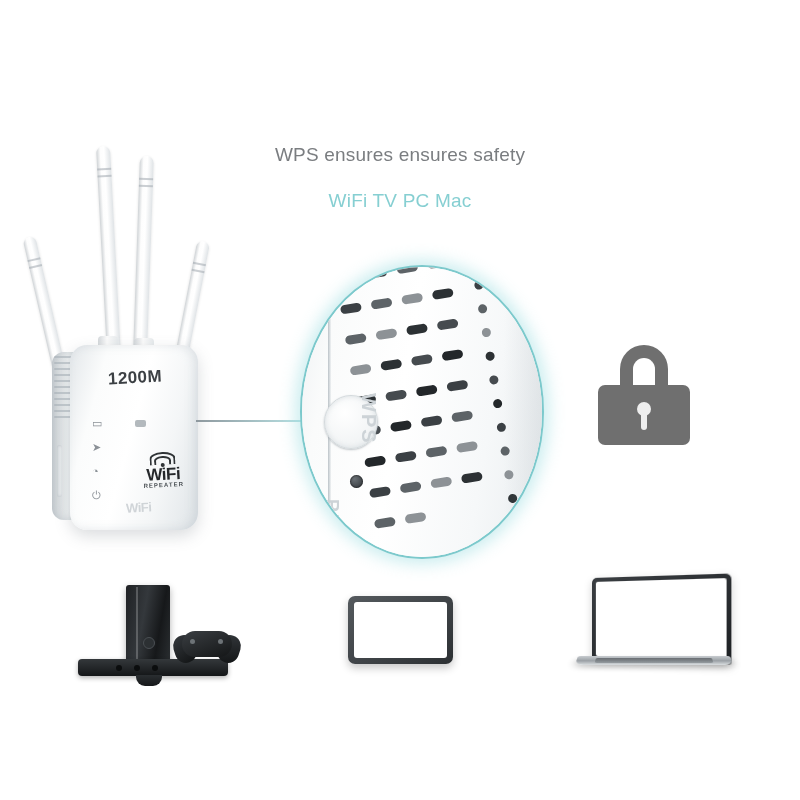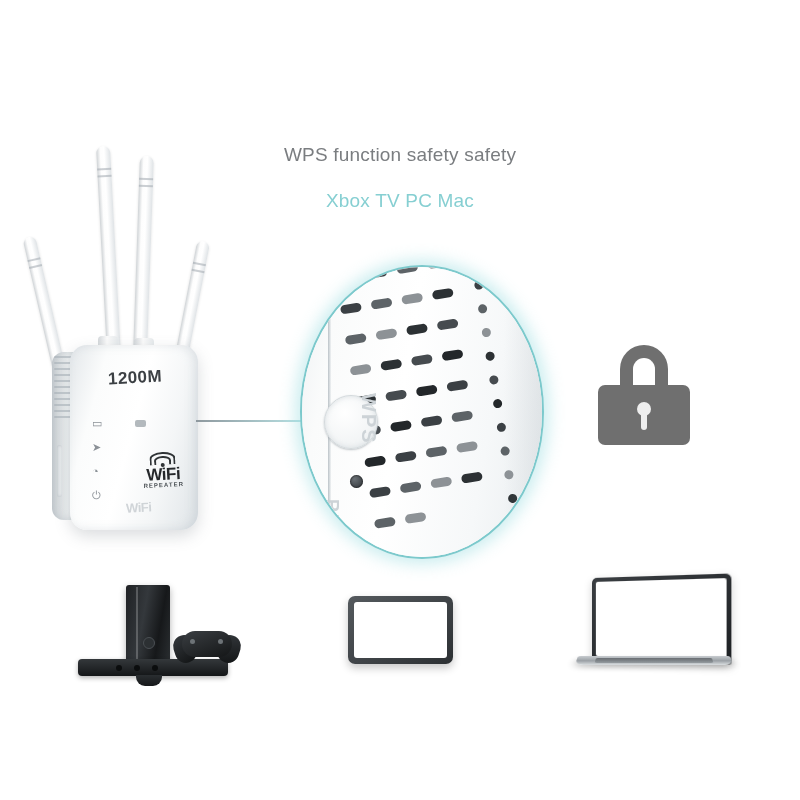--- a/index.html
+++ b/index.html
@@ -159,22 +159,22 @@
     border-radius:3px 3px 8px 8px;box-shadow:0 5px 9px rgba(0,0,0,.2);}
   .lt-keys{position:absolute;left:18px;top:80px;width:116px;height:9px;border-radius:2px;
     background:linear-gradient(180deg,#5d6266,#8d9399);opacity:.85;
     transform:perspective(340px) rotateX(58deg);transform-origin:top center;}
 </style>
 </head>
 <body>
 
 <div class="stage">
 
-  <div class="subline">WPS function safety safety</div>
-  <div class="tagline">Xbox TV PC Mac</div>
+  <div class="subline">WPS ensures ensures safety</div>
+  <div class="tagline">WiFi TV PC Mac</div>
 
   <div class="device">
     <div class="ant ant-a"></div>
     <div class="ant ant-b"></div>
     <div class="ant ant-c"></div>
     <div class="ant ant-d"></div>
     <div class="ant-base" style="left:68px;top:196px;"></div>
     <div class="ant-base" style="left:104px;top:198px;"></div>
 
     <div class="body-side"></div>

